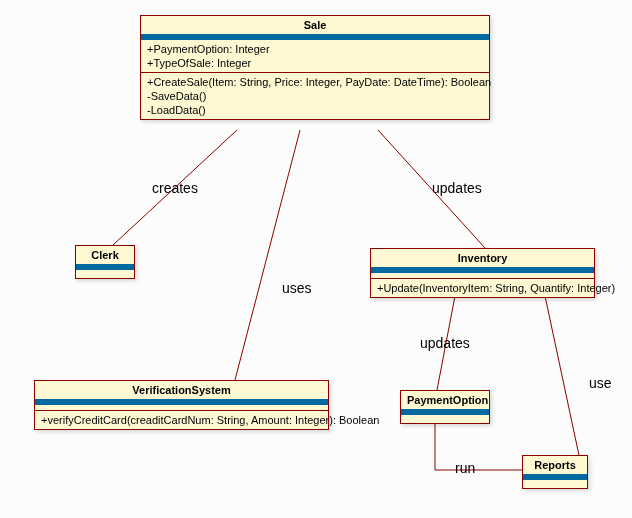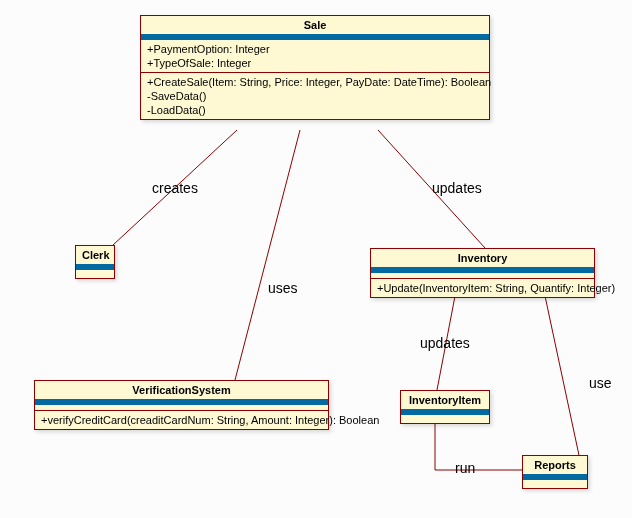--- a/index.html
+++ b/index.html
@@ -67,21 +67,21 @@
     <div class="uml-prop">+PaymentOption: Integer</div>
     <div class="uml-prop">+TypeOfSale: Integer</div>
   </div>
   <div class="uml-section">
     <div class="uml-prop">+CreateSale(Item: String, Price: Integer, PayDate: DateTime): Boolean</div>
     <div class="uml-prop">-SaveData()</div>
     <div class="uml-prop">-LoadData()</div>
   </div>
 </div>
 
-<div class="uml-class" style="left:75px; top:245px; width:40px;">
+<div class="uml-class" style="left:75px; top:245px; width:60px;">
   <div class="uml-title">Clerk</div>
   <div class="uml-section" style="height:8px;"></div>
 </div>
 
 <div class="uml-class" style="left:370px; top:248px; width:225px;">
   <div class="uml-title">Inventory</div>
   <div class="uml-section" style="height:6px;"></div>
   <div class="uml-section">
     <div class="uml-prop">+Update(InventoryItem: String, Quantify: Integer)</div>
   </div>
@@ -89,27 +89,27 @@
 
 <div class="uml-class" style="left:34px; top:380px; width:295px;">
   <div class="uml-title">VerificationSystem</div>
   <div class="uml-section" style="height:6px;"></div>
   <div class="uml-section">
     <div class="uml-prop">+verifyCreditCard(creaditCardNum: String, Amount: Integer): Boolean</div>
   </div>
 </div>
 
 <div class="uml-class" style="left:400px; top:390px; width:90px;">
-  <div class="uml-title">InventoryItem</div>
+  <div class="uml-title">PaymentOption</div>
   <div class="uml-section" style="height:8px;"></div>
 </div>
 
 <div class="uml-class" style="left:522px; top:455px; width:66px;">
   <div class="uml-title">Reports</div>
   <div class="uml-section" style="height:8px;"></div>
 </div>
 
 <div class="edge-label" style="left:152px; top:180px;">creates</div>
-<div class="edge-label" style="left:268px; top:280px;text-align:center;">uses</div>
+<div class="edge-label" style="left:282px; top:280px;text-align:center;">uses</div>
 <div class="edge-label" style="left:432px; top:180px;">updates</div>
 <div class="edge-label" style="left:420px; top:335px;">updates</div>
 <div class="edge-label" style="left:570px; top:375px;margin-left:19px;">use</div>
 <div class="edge-label" style="left:448px; top:460px;padding-left:7px;">run</div>
 
 </body></html>

